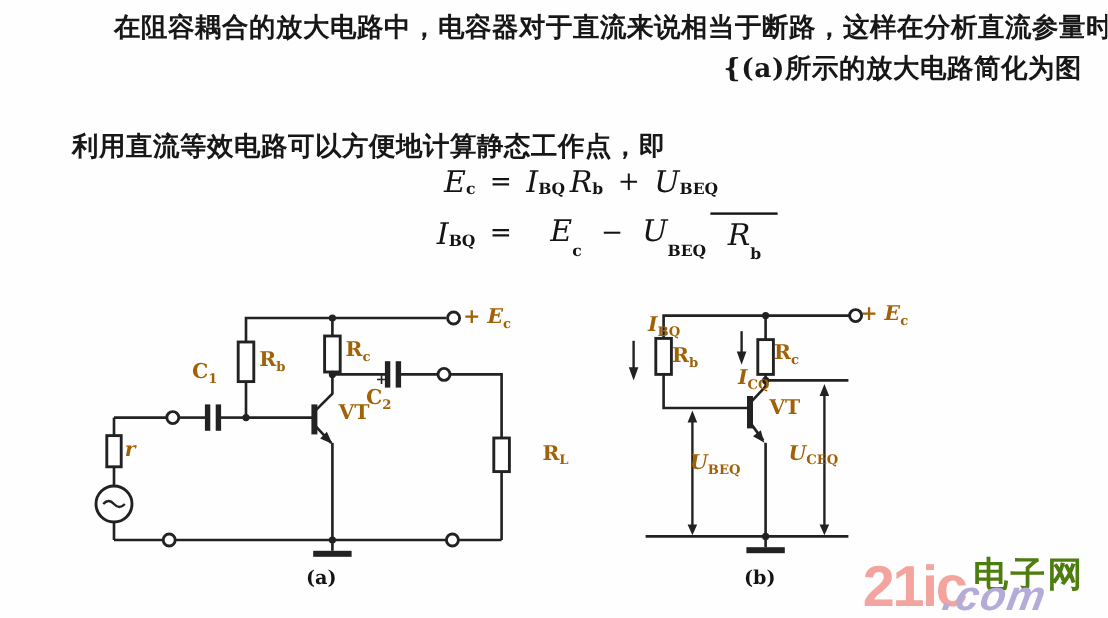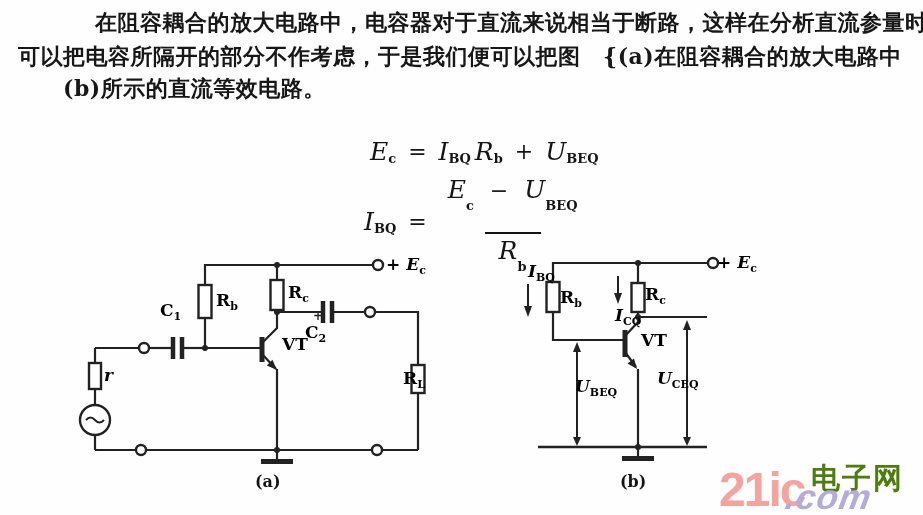--- a/index.html
+++ b/index.html
@@ -7,50 +7,49 @@
         font-family:"DejaVu Serif","Liberation Serif",serif;color:#141414;}
   
   .cnline{position:absolute;font-size:22px;font-weight:600;letter-spacing:0.5px;
           white-space:nowrap;color:#171717;}
   
   .formula{position:absolute;display:flex;align-items:center;font-style:italic;
            font-size:25px;color:#141414;white-space:nowrap;}
   .formula .sub{font-size:13px;font-style:normal;font-weight:600;vertical-align:-5px;
                 position:relative;top:7px;letter-spacing:0;}
   .formula .op{font-style:normal;margin:0 12px;font-size:22px;}
-  .frac{display:inline-flex;flex-direction:column;align-items:center;margin-left:5px;gap:24px;}
+  .frac{display:inline-flex;flex-direction:row;align-items:center;margin-left:16px;}
   .frac .den{border-top:2px solid #141414;padding:2px 14px 0 14px;margin-top:2px;}
   .frac .num{padding:0 4px;}
   
   .circ{position:absolute;}
   .circ path,.circ line,.circ polyline{stroke:#222;fill:none;}
   
-  .clabel{position:absolute;font-size:17px;font-weight:600;white-space:nowrap;color:#000000;}
+  .clabel{position:absolute;font-size:17px;font-weight:600;white-space:nowrap;color:#a16207;}
   .clabel .sub{font-size:11px;position:relative;top:4px;}
   .ital{font-style:italic;}
   .caption{position:absolute;font-size:16px;font-weight:600;color:#141414;}
   .tiny{position:absolute;font-size:12px;font-weight:700;color:#222;}
   
   .wm-brand{position:absolute;left:719px;top:462px;font-family:"Liberation Sans",sans-serif;
             font-weight:bold;font-size:48px;letter-spacing:-2px;color:#f4a49e;}
   .wm-cn{position:absolute;left:811px;top:459px;font-family:"Liberation Sans",sans-serif;
          font-weight:bold;font-size:29px;letter-spacing:2px;color:#4d7c0f;}
   .wm-com{position:absolute;left:786px;top:477px;font-family:"Liberation Sans",sans-serif;
           font-weight:bold;font-style:italic;font-size:35px;letter-spacing:1px;
           color:#b4abd9;transform:skewX(-10deg);}
 </style>
 </head>
 <body>
 
 <div id="page">
 
   <div class="cnline" style="left:95px;top:8px">在阻容耦合的放大电路中，电容器对于直流来说相当于断路，这样在分析直流参量时，就</div>
-  <div class="cnline" style="left:18px;top:42px">可以把电容所隔开的部分不作考虑，于是我们便可以把图</div>
-  <div class="cnline" style="left:603px;top:42px">{(a)在阻容耦合的放大电路中</div>
-  <div class="cnline" style="left:63px;top:74px">(b)所示的直流等效电路。</div>
+  <div class="cnline" style="left:603px;top:42px">{(a)所示的放大电路简化为图</div>
+  <div class="cnline" style="left:60px;top:107px">利用直流等效电路可以方便地计算静态工作点，即</div>
 
   <div class="formula" style="left:370px;top:137px">
     <span>E</span>
       <span class="sub">c</span>
     <span class="op">=</span>
     <span>I</span>
       <span class="sub">BQ</span>
     <span style="margin-left:4px">R</span>
       <span class="sub">b</span>
     <span class="op">+</span>
@@ -144,21 +143,21 @@
   </svg>
 
   <div class="clabel" style="left:386px;top:254px"><span class="ital"><span>+ </span><span>E</span></span><span class="sub">c</span></div>
   <div class="clabel" style="left:216px;top:290px"><span>R</span><span class="sub">b</span></div>
   <div class="clabel" style="left:288px;top:282px"><span>R</span><span class="sub">c</span></div>
   <div class="clabel" style="left:160px;top:300px"><span>C</span><span class="sub">1</span></div>
   <div class="tiny" style="left:313px;top:309px">+</div>
   <div class="clabel" style="left:305px;top:322px"><span>C</span><span class="sub">2</span></div>
   <div class="clabel" style="left:282px;top:334px">VT</div>
   <div class="clabel ital" style="left:104px;top:365px">r</div>
-  <div class="clabel" style="left:403px;top:368px"><span>R</span><span class="sub">L</span></div>
+  <div class="clabel" style="left:452px;top:368px"><span>R</span><span class="sub">L</span></div>
   <div class="caption" style="left:255px;top:472px">(a)</div>
 
   <svg class="circ" style="left:495px;top:240px" width="265" height="260" viewBox="0 0 265 260">
 
     <g>
       <polyline points="58,42 58,23 213,23" stroke-width="2.2"></polyline>
       <circle cx="143" cy="23" r="3" fill="#222" stroke="none"></circle>
       <circle cx="218" cy="23" r="5" fill="#fff" stroke="#222" stroke-width="2.4"></circle>
     </g>
 
@@ -207,21 +206,21 @@
 
     <g>
       <line x1="43" y1="207" x2="212" y2="207" stroke-width="2.4"></line>
       <circle cx="143" cy="207" r="3" fill="#222" stroke="none"></circle>
       <line x1="143" y1="207" x2="143" y2="216" stroke-width="2.2"></line>
       <rect x="127" y="216" width="32" height="5" fill="#222" stroke="none"></rect>
     </g>
   </svg>
 
   <div class="clabel" style="left:717px;top:252px"><span class="ital"><span>+ </span><span>E</span></span><span class="sub">c</span></div>
-  <div class="clabel" style="left:528px;top:261px"><span class="ital">I</span><span class="sub">BQ</span></div>
+  <div class="clabel" style="left:540px;top:261px"><span class="ital">I</span><span class="sub">BQ</span></div>
   <div class="clabel" style="left:560px;top:287px"><span>R</span><span class="sub">b</span></div>
   <div class="clabel" style="left:615px;top:305px"><span class="ital">I</span><span class="sub">CQ</span></div>
   <div class="clabel" style="left:645px;top:284px"><span>R</span><span class="sub">c</span></div>
   <div class="clabel" style="left:641px;top:330px">VT</div>
   <div class="clabel" style="left:575px;top:376px"><span class="ital">U</span><span class="sub">BEQ</span></div>
   <div class="clabel" style="left:657px;top:368px"><span class="ital">U</span><span class="sub">CEQ</span></div>
   <div class="caption" style="left:620px;top:472px">(b)</div>
 
   <div>
     <span class="wm-brand">21ic</span>

